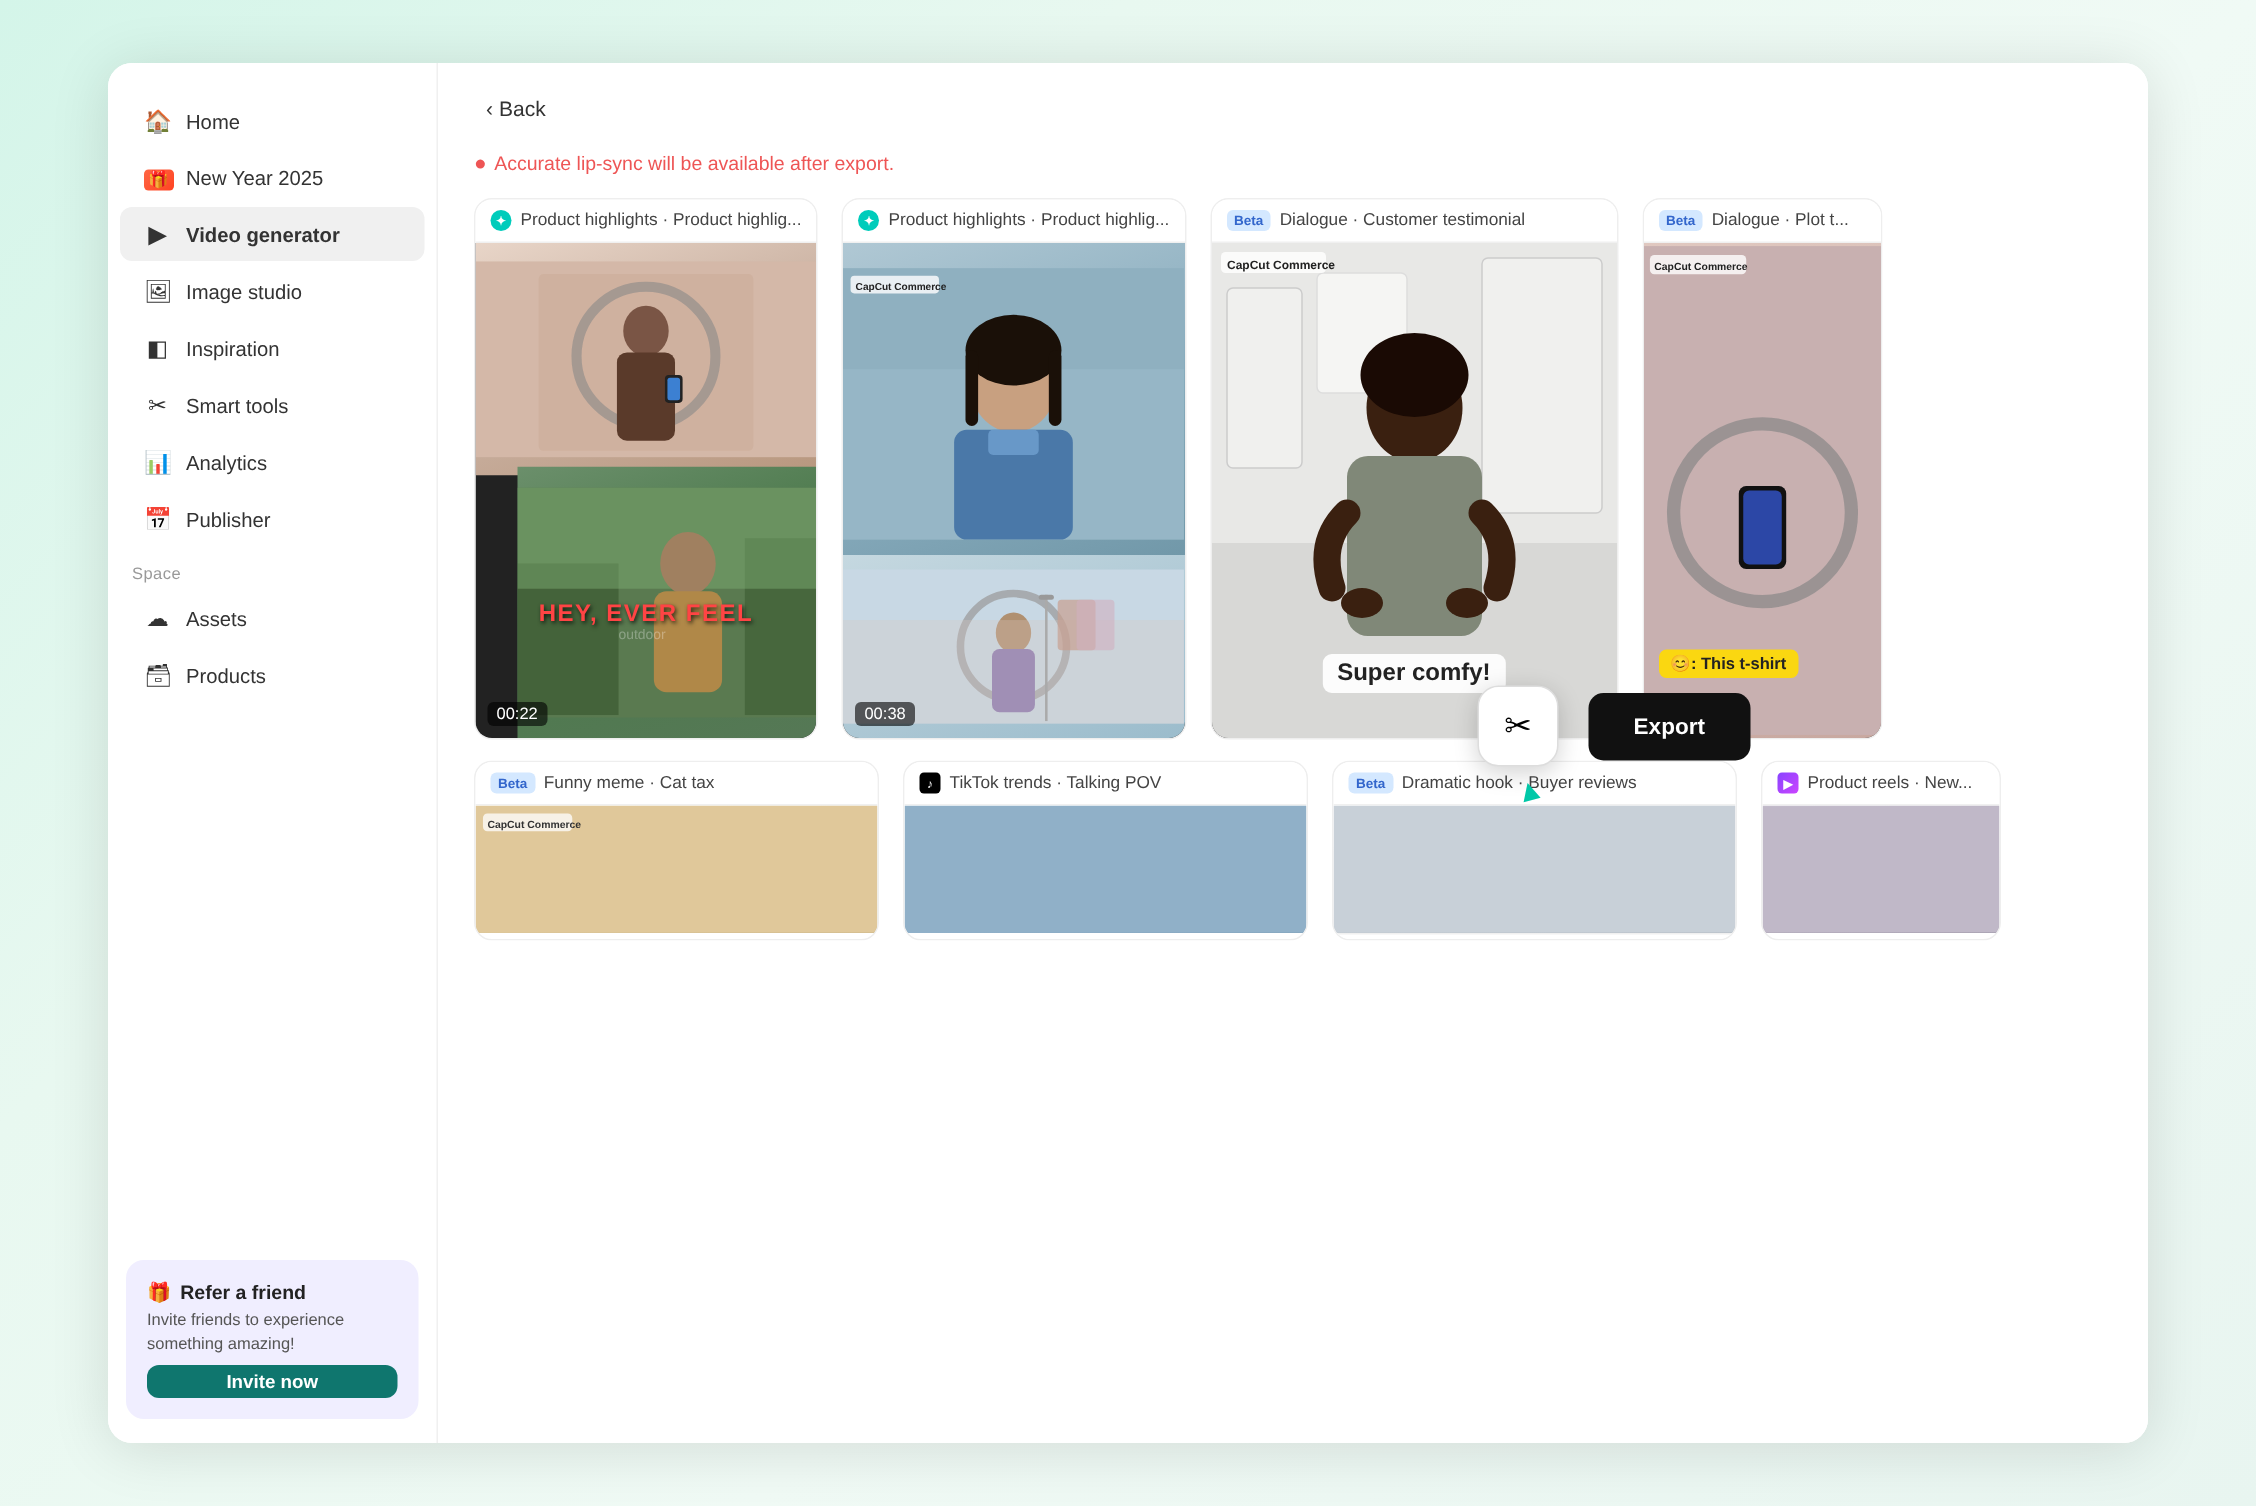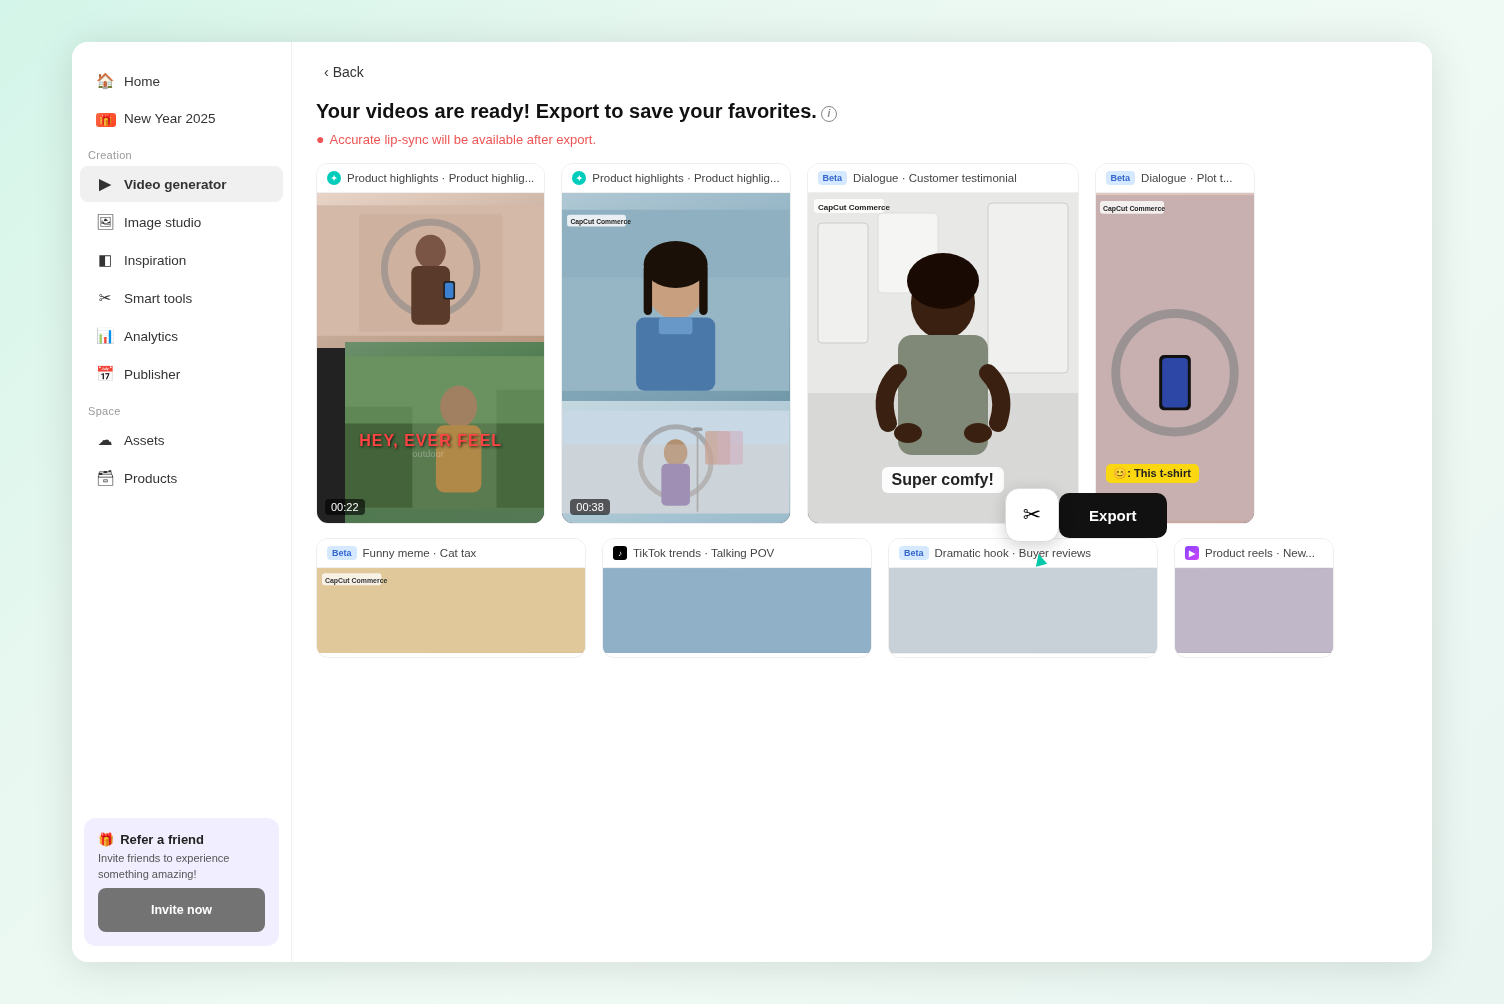--- a/index.html
+++ b/index.html
@@ -91,25 +91,25 @@
       font-size: 13px;
       font-weight: 600;
       color: #222;
       display: flex;
       align-items: center;
       gap: 6px;
       margin-bottom: 4px;
     }
     .refer-desc { font-size: 11px; color: #555; line-height: 1.4; margin-bottom: 6px; }
     .invite-btn {
-      background: #737373;
+      background: #0f766e;
       color: #fff;
       border: none;
       border-radius: 8px;
-      padding: 15px 0;
+      padding: 4px 0;
       width: 100%;
       font-size: 12.5px;
       font-weight: 600;
       cursor: pointer;
     }
     
     .main-content {
       flex: 1;
       display: flex;
       flex-direction: column;
@@ -359,21 +359,20 @@
       <span>Home</span>
     </div>
 
     <div class="nav-item">
       <span class="nav-icon">
         <span style="background:linear-gradient(135deg,#ff6644,#ff4422);border-radius:3px;padding:1px 3px;font-size:11px;">🎁</span>
       </span>
       <span>New Year 2025</span>
     </div>
 
-    <div class="section-label">Creation</div>
 
     <div class="nav-item active">
       <span class="nav-icon">▶</span>
       <span>Video generator</span>
     </div>
     <div class="nav-item">
       <span class="nav-icon">🖼</span>
       <span>Image studio</span>
     </div>
     <div class="nav-item">
@@ -420,24 +419,20 @@
 
   <main class="main-content">
     <div class="top-bar">
       <div class="back-btn">
         <span>‹</span>
         <span>Back</span>
       </div>
     </div>
 
     <div class="content-area">
-      <div style="display:flex;align-items:center;margin-bottom:4px;">
-        <h1 class="page-title">Your videos are ready! Export to save your favorites.</h1>
-        <span class="info-icon">i</span>
-      </div>
       <div class="subtitle-warning">
         <span class="warning-dot">●</span>
         <span>Accurate lip-sync will be available after export.</span>
       </div>
 
       <div class="videos-row">
 
         <div class="video-card-wrapper">
           <div class="video-card">
             <div class="video-tag-bar">
@@ -580,21 +575,21 @@
               <div class="super-comfy">Super comfy!</div>
             </div>
           </div>
 
           <div style="position:absolute;bottom:-18px;right:-88px;display:flex;align-items:center;gap:0;z-index:20;">
             <div style="position:relative;">
               <button style="width:54px;height:54px;background:#fff;border-radius:14px;border:1.5px solid #ddd;display:flex;align-items:center;justify-content:center;font-size:22px;box-shadow:0 4px 16px rgba(0,0,0,0.18);cursor:pointer;">✂</button>
 
               <div style="position:absolute;bottom:-28px;left:50%;transform:translateX(-30%);color:#00c8a8;font-size:20px;transform:rotate(-15deg) translateX(-10%);">▲</div>
             </div>
-            <button style="margin-left:0;background:#111;color:#fff;border:none;border-radius:10px;padding:14px 30px;font-size:15px;font-weight:700;cursor:pointer;white-space:nowrap;">Export</button>
+            <button style="margin-left:20px;background:#111;color:#fff;border:none;border-radius:10px;padding:14px 30px;font-size:15px;font-weight:700;cursor:pointer;white-space:nowrap;">Export</button>
           </div>
         </div>
 
         <div class="video-card-wrapper" style="flex:0 0 160px;overflow:hidden;">
           <div class="video-card" style="flex:0 0 160px;">
             <div class="video-tag-bar">
               <span class="beta-badge">Beta</span>
               <span>Dialogue · Plot t...</span>
             </div>
             <div class="video-thumb" style="min-height:330px;">

